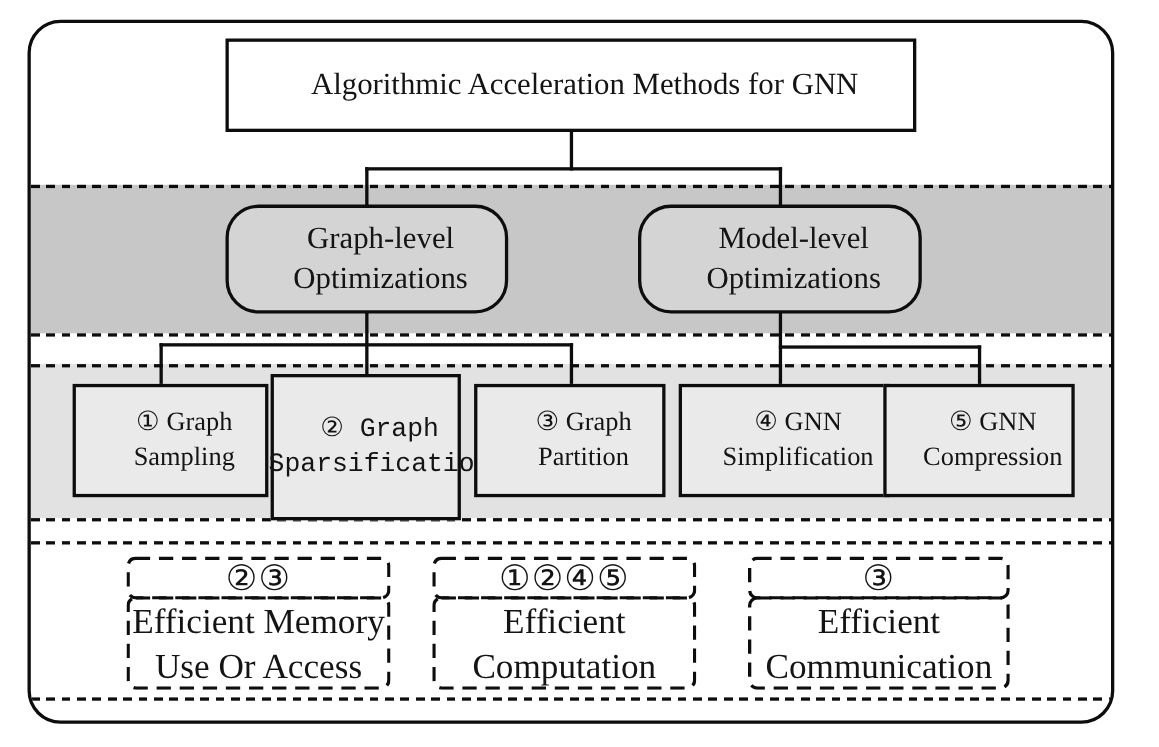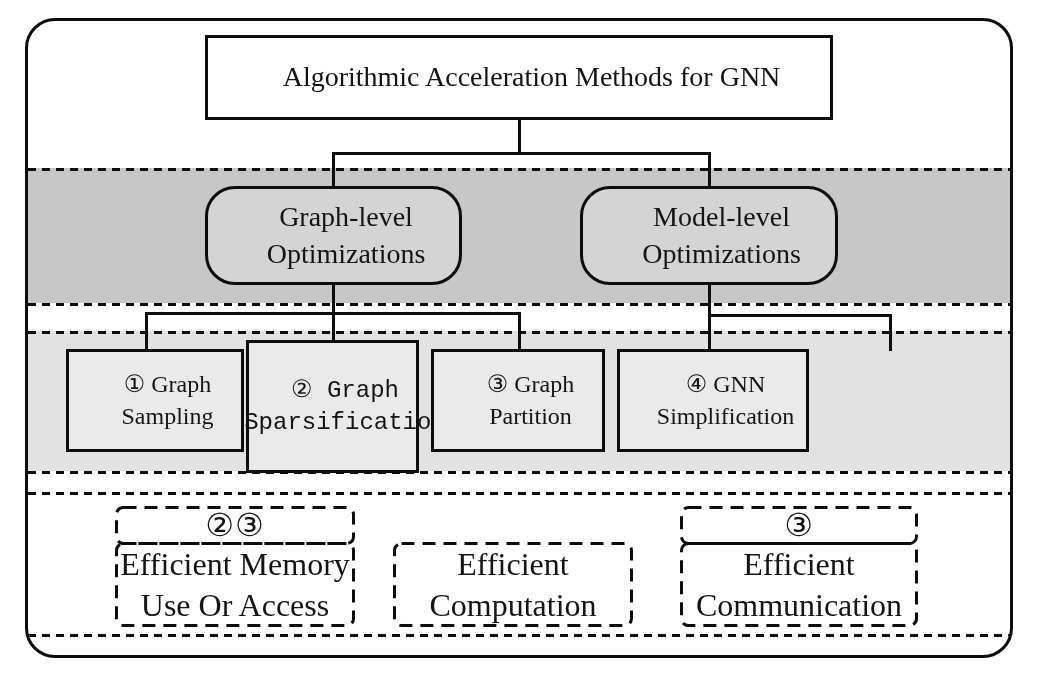--- a/index.html
+++ b/index.html
@@ -67,33 +67,40 @@
 Optimizations</div>
 
   <div class="node tier3" style="left:66px;  top:349px; width:178px; height:103px;">①  Graph
 Sampling</div>
   <div class="node tier3" style="left:246px; top:340px; width:173px; height:133px;font-family:Liberation Mono, monospace;">②  Graph
 Sparsification</div>
   <div class="node tier3" style="left:431px; top:349px; width:174px; height:103px;">③  Graph
 Partition</div>
   <div class="node tier3" style="left:617px; top:349px; width:192px; height:103px;">④ GNN
 Simplification</div>
+  <div class="node tier3" style="left:803px; top:349px; width:174px; height:103px;">⑤ GNN
+Compression</div>
 
   <div class="dcell refs" style="left:115px; top:506px; width:240px; height:39px;">②③
     <svg width="240" height="39">
         <rect x="1.5" y="1.5" width="237" height="36" rx="7" fill="none" stroke="#0d0d0d" stroke-width="3" stroke-dasharray="13 8"></rect>
       </svg>
   </div>
   <div class="dcell" style="left:115px; top:542px; width:240px; height:85px;">Efficient Memory
 Use Or Access
     <svg width="240" height="85">
         <rect x="1.5" y="1.5" width="237" height="82" rx="7" fill="none" stroke="#0d0d0d" stroke-width="3" stroke-dasharray="13 8"></rect>
       </svg>
   </div>
 
+  <div class="dcell refs" style="left:393px; top:506px; width:240px; height:39px;">①②④⑤
+    <svg width="240" height="39">
+        <rect x="1.5" y="1.5" width="237" height="36" rx="7" fill="none" stroke="#0d0d0d" stroke-width="3" stroke-dasharray="13 8"></rect>
+      </svg>
+  </div>
   <div class="dcell" style="left:393px; top:542px; width:240px; height:85px;">Efficient
 Computation
     <svg width="240" height="85">
         <rect x="1.5" y="1.5" width="237" height="82" rx="7" fill="none" stroke="#0d0d0d" stroke-width="3" stroke-dasharray="13 8"></rect>
       </svg>
   </div>
 
   <div class="dcell refs" style="left:680px; top:506px; width:238px; height:39px;">③
     <svg width="238" height="39">
         <rect x="1.5" y="1.5" width="235" height="36" rx="7" fill="none" stroke="#0d0d0d" stroke-width="3" stroke-dasharray="13 8"></rect>

